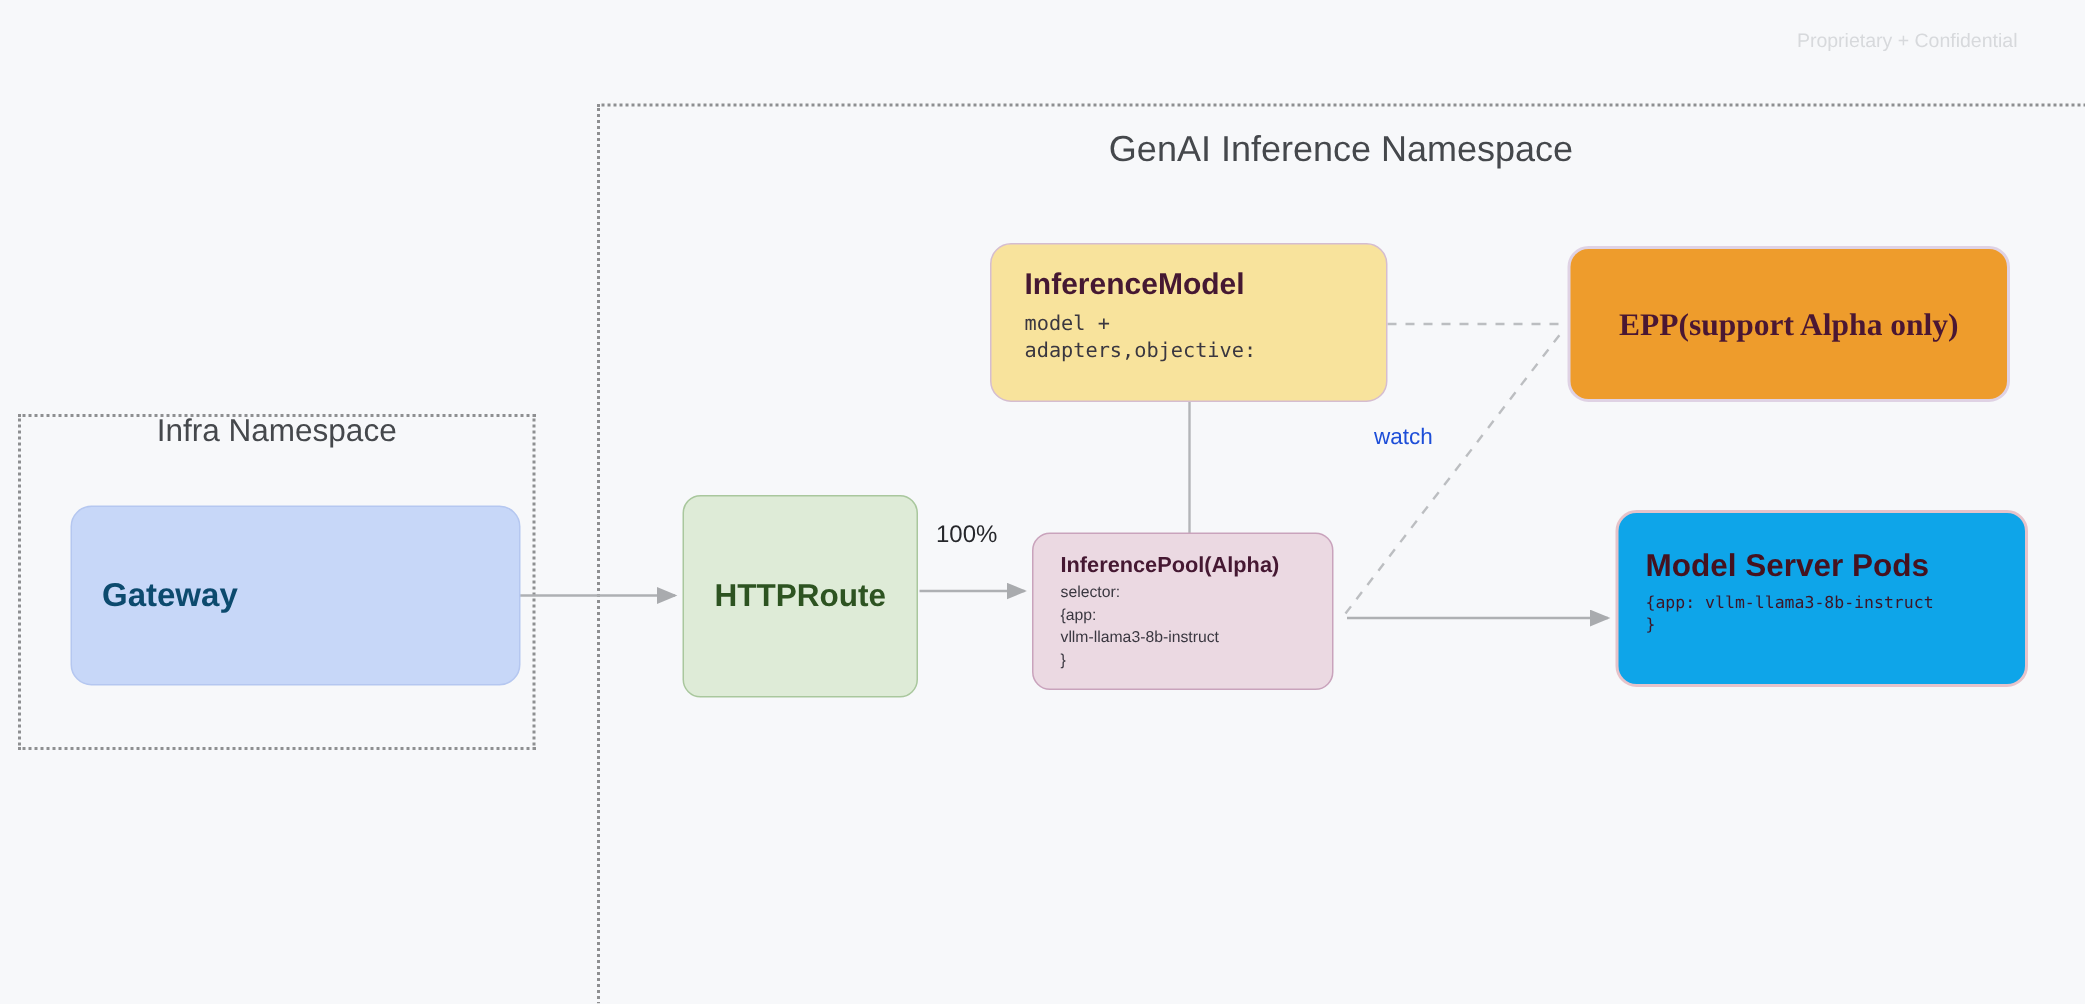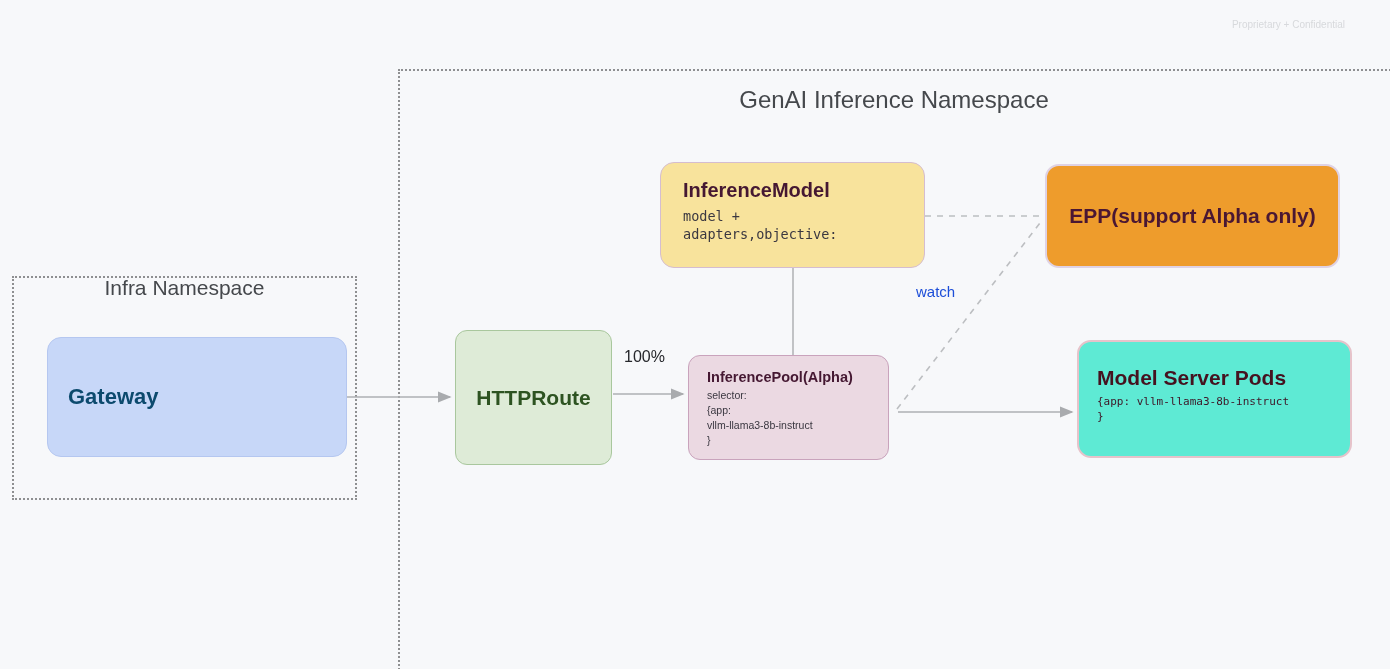--- a/index.html
+++ b/index.html
@@ -1,21 +1,21 @@
 <!DOCTYPE html>
 <html><head>
 <meta charset="utf-8">
 <style>
   html,body { margin:0; padding:0; background:#F7F8FA; }
   .canvas {
     position:relative; width:1390px; height:669px; overflow:hidden;
     background:#F7F8FA; font-family:"Liberation Sans", sans-serif;
   }
   .confidential {
-    position:absolute; top:19px; right:45px; font-size:10px; color:#D7D9DC;
+    position:absolute; top:19px; right:45px; font-size:13px; color:#D7D9DC;
   }
   
   .ns { position:absolute; border:2px dotted #8E8F91; z-index:0; box-sizing:border-box; }
   .ns-title { position:absolute; color:#45484C; z-index:3; text-align:center; }
   #ns-genai  { left:398px; top:69px; width:1100px; height:700px; }
   #ns-infra  { left:12px;  top:276px; width:345px; height:224px; }
   #ns-genai-title { left:398px; top:86px; width:992px; font-size:24px; }
   #ns-infra-title { left:12px;  top:276px; width:345px; font-size:21px; }
 
   
@@ -38,35 +38,35 @@
     left:660px; top:162px; width:265px; height:106px;
     background:#F8E39C; border:1.5px solid #D5BDD0; border-radius:14px;
     padding:16px 0 0 22px;
   }
   #node-inference-model .node-title { font-size:20px; font-weight:bold; color:#451832; margin-bottom:5px; }
   #node-inference-model .mono { font-family:"DejaVu Sans Mono", monospace; font-size:13.5px; line-height:18px; color:#3A3740; }
 
   #node-epp {
     left:1045px; top:164px; width:295px; height:104px;
     background:#EE9C2C; border:2px solid #DFD2E4; border-radius:14px;
-    display:flex; align-items:center; justify-content:center;
+    display:flex; align-items:center; justify-content:center;font-family:Liberation Serif, serif;
   }
   #node-epp .node-title { font-size:21px; font-weight:bold; color:#4A1733; }
 
   #node-inference-pool {
     left:688px; top:355px; width:201px; height:105px;
     background:#EBD9E2; border:1.5px solid #C9A3BC; border-radius:12px;
     padding:13px 0 0 18px;
   }
   #node-inference-pool .node-title { font-size:14.5px; font-weight:bold; color:#451832; margin-bottom:3px; }
   #node-inference-pool .mono { font-family:Liberation Sans, sans-serif; font-size:10.5px; line-height:15px; color:#3A3740; }
 
   #node-model-server-pods {
     left:1077px; top:340px; width:275px; height:118px;
-    background:#5eead4; border:2px solid #E6C3CA; border-radius:14px;
+    background:#0ea5e9; border:2px solid #E6C3CA; border-radius:14px;
     padding:24px 0 0 18px;
   }
   #node-model-server-pods .node-title { font-size:21px; font-weight:bold; color:#45121F; margin-bottom:4px; }
   #node-model-server-pods .mono { font-family:"DejaVu Sans Mono", monospace; font-size:11px; line-height:15px; color:#3E1526; }
 
   
   svg.edges { position:absolute; left:0; top:0; z-index:1; }
   .edge-label { position:absolute; z-index:3; }
   #label-100 { left:624px; top:348px; font-size:16px; color:#26272B; }
   #label-watch { left:916px; top:283px; font-size:15px; color:#1d4ed8; }

